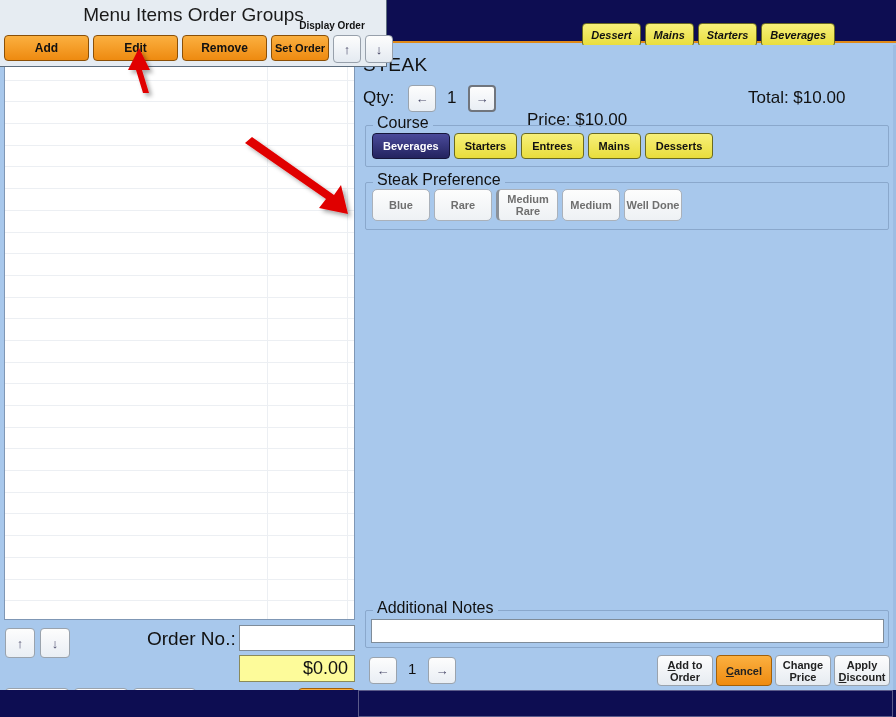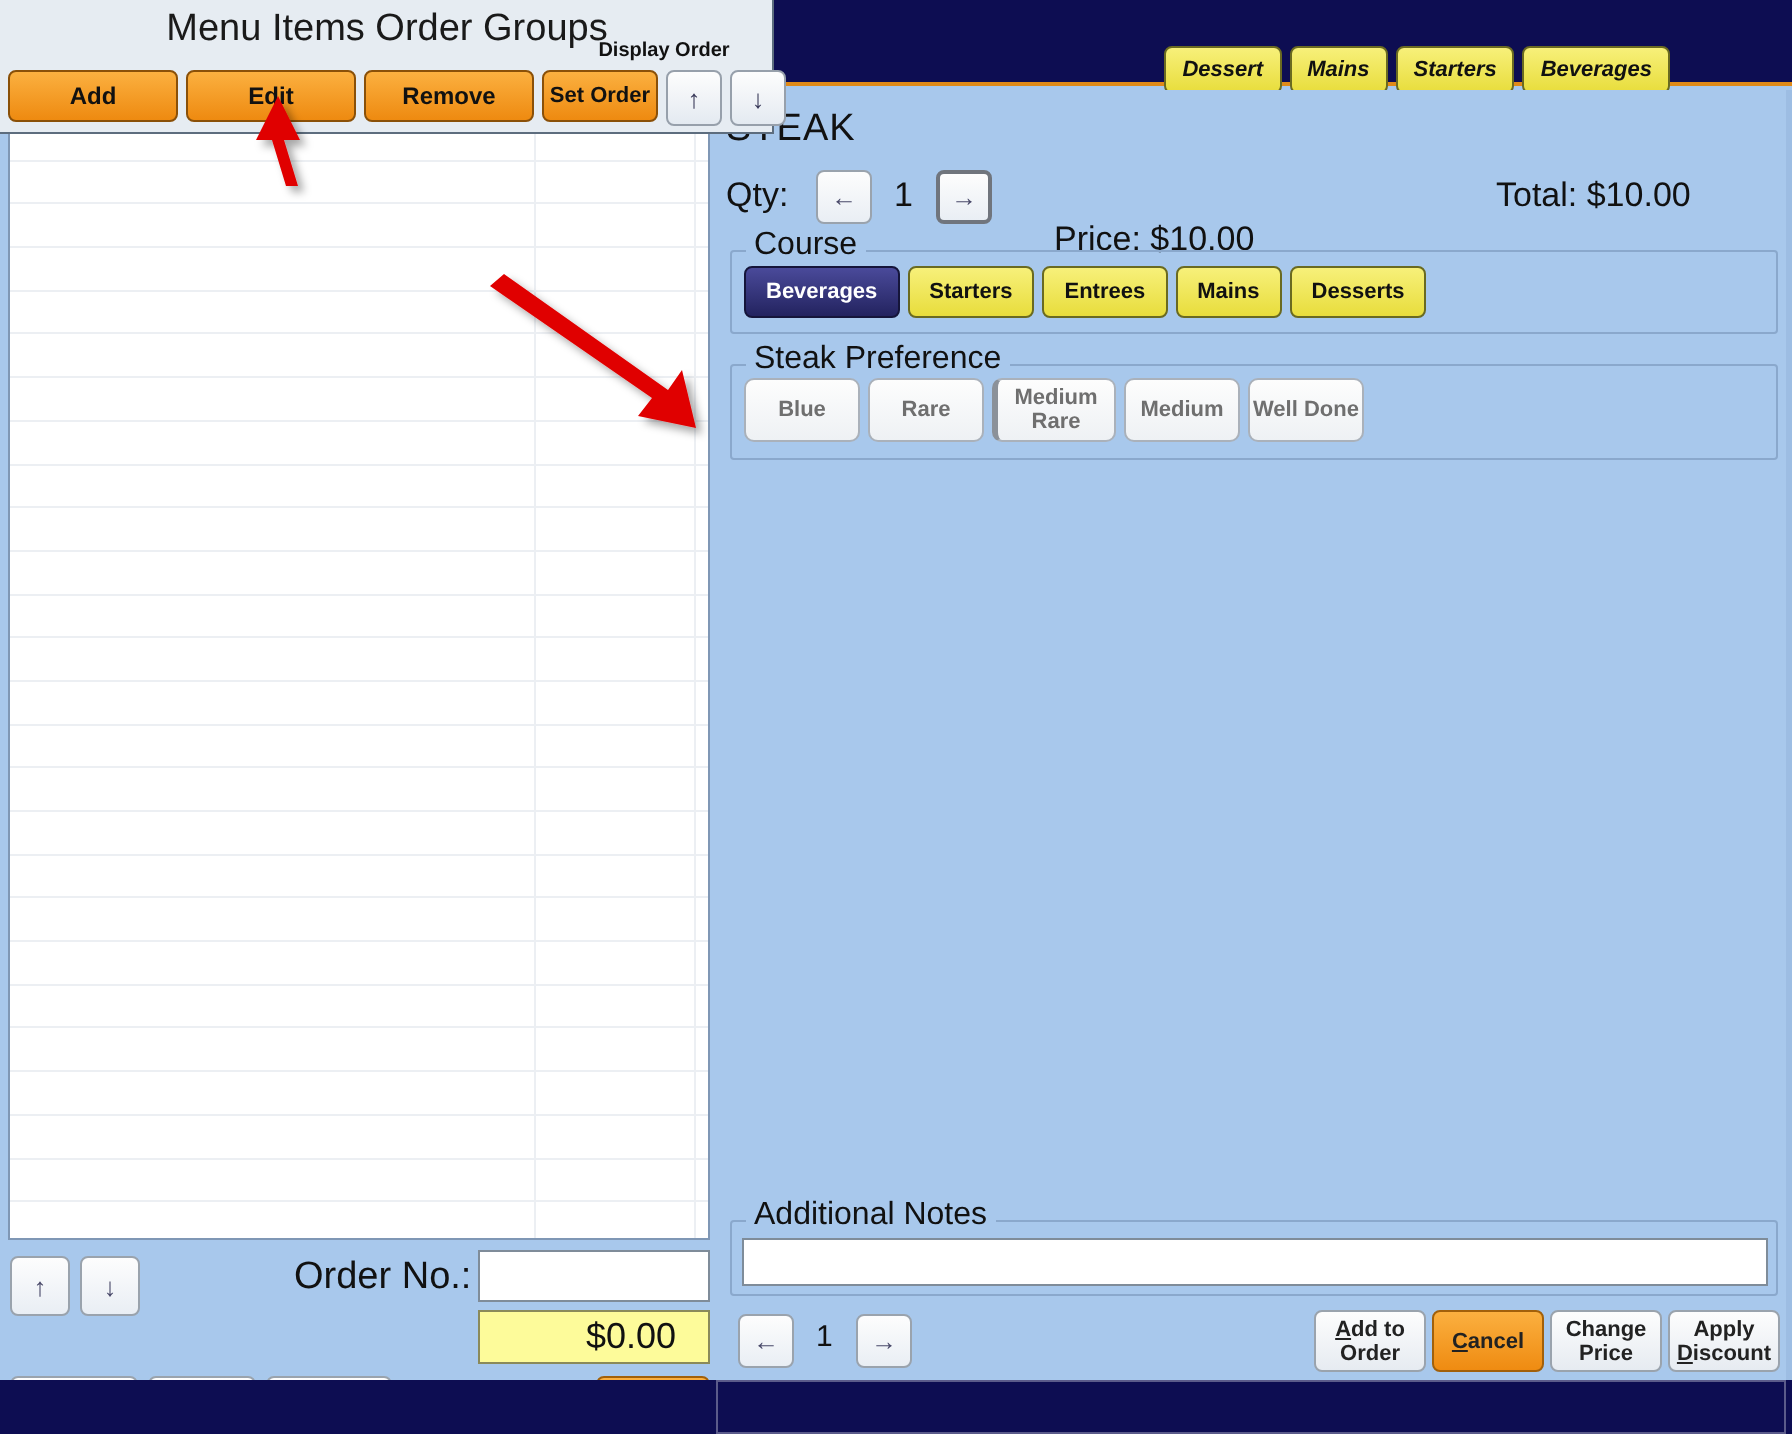--- a/index.html
+++ b/index.html
@@ -196,21 +196,21 @@
     font-size: 13px; padding: 2px 4px;
     font-family: "Liberation Sans", sans-serif;
   }
   .ordertotal {
     position: absolute; left: 239px; top: 610px;
     width: 116px; height: 27px;
     background: #fdfb9a;
     border: 1px solid #8a8a5a;
     font-size: 18px; color: #111;
     display: flex; align-items: center; justify-content: flex-end;
-    padding-right: 16px;
+    padding-right: 6px;
   }
   .lp-bottom-btns { position: absolute; left: 5px; top: 643px; display: flex; gap: 5px; }
   .lpbtn {
     background: linear-gradient(#fdfdfd, #e6ebf1);
     border: 1px solid #9aa3ad;
     border-radius: 4px;
     font-size: 11px; font-weight: bold; color: #222;
     height: 30px; padding: 0 8px;
     display: flex; align-items: center; justify-content: center;
     text-align: center; line-height: 12px;

